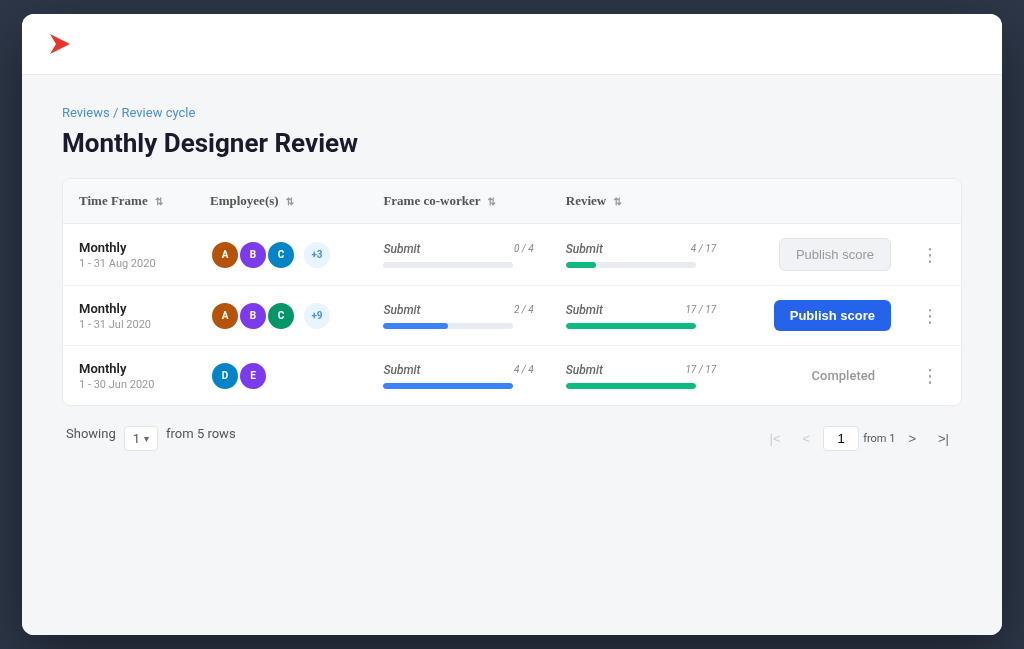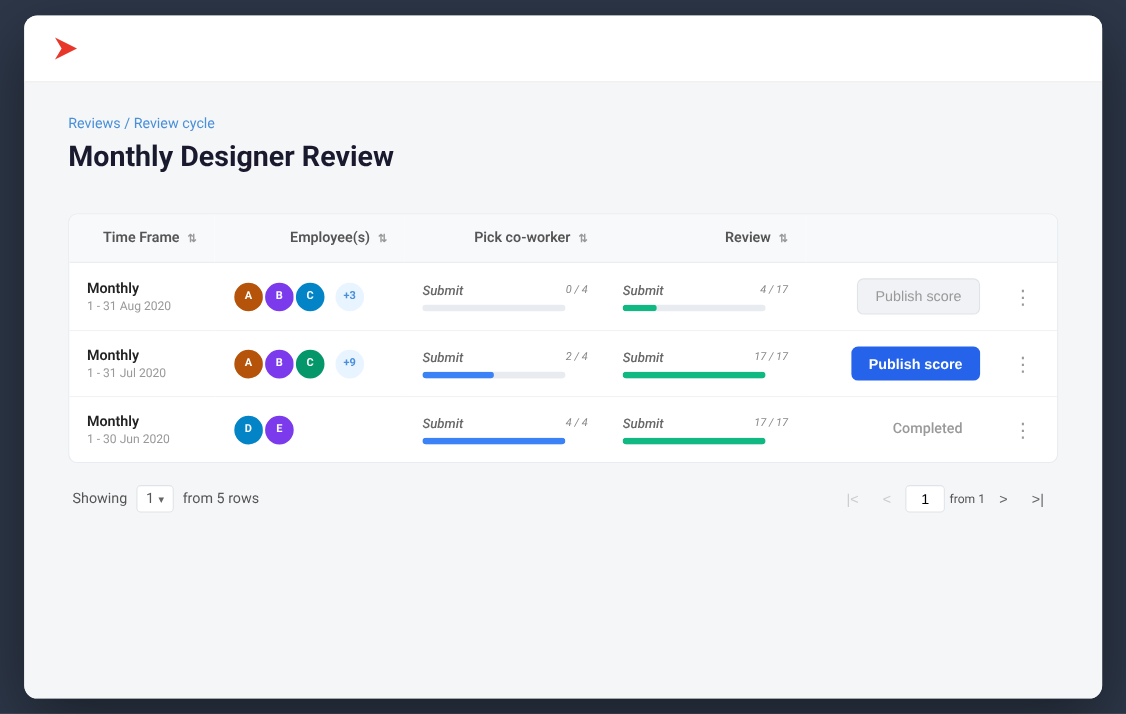--- a/index.html
+++ b/index.html
@@ -41,44 +41,45 @@
       margin-bottom: 8px;
     }
     .breadcrumb a {
       color: #4a90d9;
       text-decoration: none;
     }
     .page-title {
       font-size: 26px;
       font-weight: 700;
       color: #1a1a2e;
-      margin-bottom: 36px;
+      margin-bottom: 20px;
     }
     .table-container {
       background: white;
       border-radius: 8px;
       border: 1px solid #e8ecf0;
       overflow: hidden;
       margin-bottom: 20px;
     }
     table {
       width: 100%;
       border-collapse: collapse;
     }
     thead tr {
       background: #f8f9fb;
       border-bottom: 1px solid #e8ecf0;
     }
     thead th {
       padding: 14px 16px;
-      text-align: right;
+      text-align: left;
       font-size: 13px;
       font-weight: 600;
       color: #555;
       white-space: nowrap;
+      font-family: Liberation Serif, serif;
     }
     thead th .sort-icon {
       display: inline-block;
       margin-left: 4px;
       font-size: 10px;
       color: #999;
     }
     tbody tr {
       border-bottom: 1px solid #f0f2f5;
       margin-top: 24px;
@@ -218,21 +219,21 @@
       line-height: 1;
     }
     .pagination-row {
       display: flex;
       justify-content: space-between;
       align-items: center;
       padding: 0 4px;
     }
     .showing-section {
       display: flex;
-      align-items: center;
+      align-items: flex-start;
       gap: 8px;
       font-size: 13px;
       color: #555;
     }
     .rows-select {
       display: flex;
       align-items: center;
       gap: 4px;
       background: white;
       border: 1px solid #e0e4e8;
@@ -303,21 +304,21 @@
           <tr>
             <th>
               <span>Time Frame</span>
               <span class="sort-icon">⇅</span>
             </th>
             <th>
               <span>Employee(s)</span>
               <span class="sort-icon">⇅</span>
             </th>
             <th>
-              <span>Pick co-worker</span>
+              <span>Frame co-worker</span>
               <span class="sort-icon">⇅</span>
             </th>
             <th>
               <span>Review</span>
               <span class="sort-icon">⇅</span>
             </th>
             <th></th>
           </tr>
         </thead>
         <tbody id="table-body">

